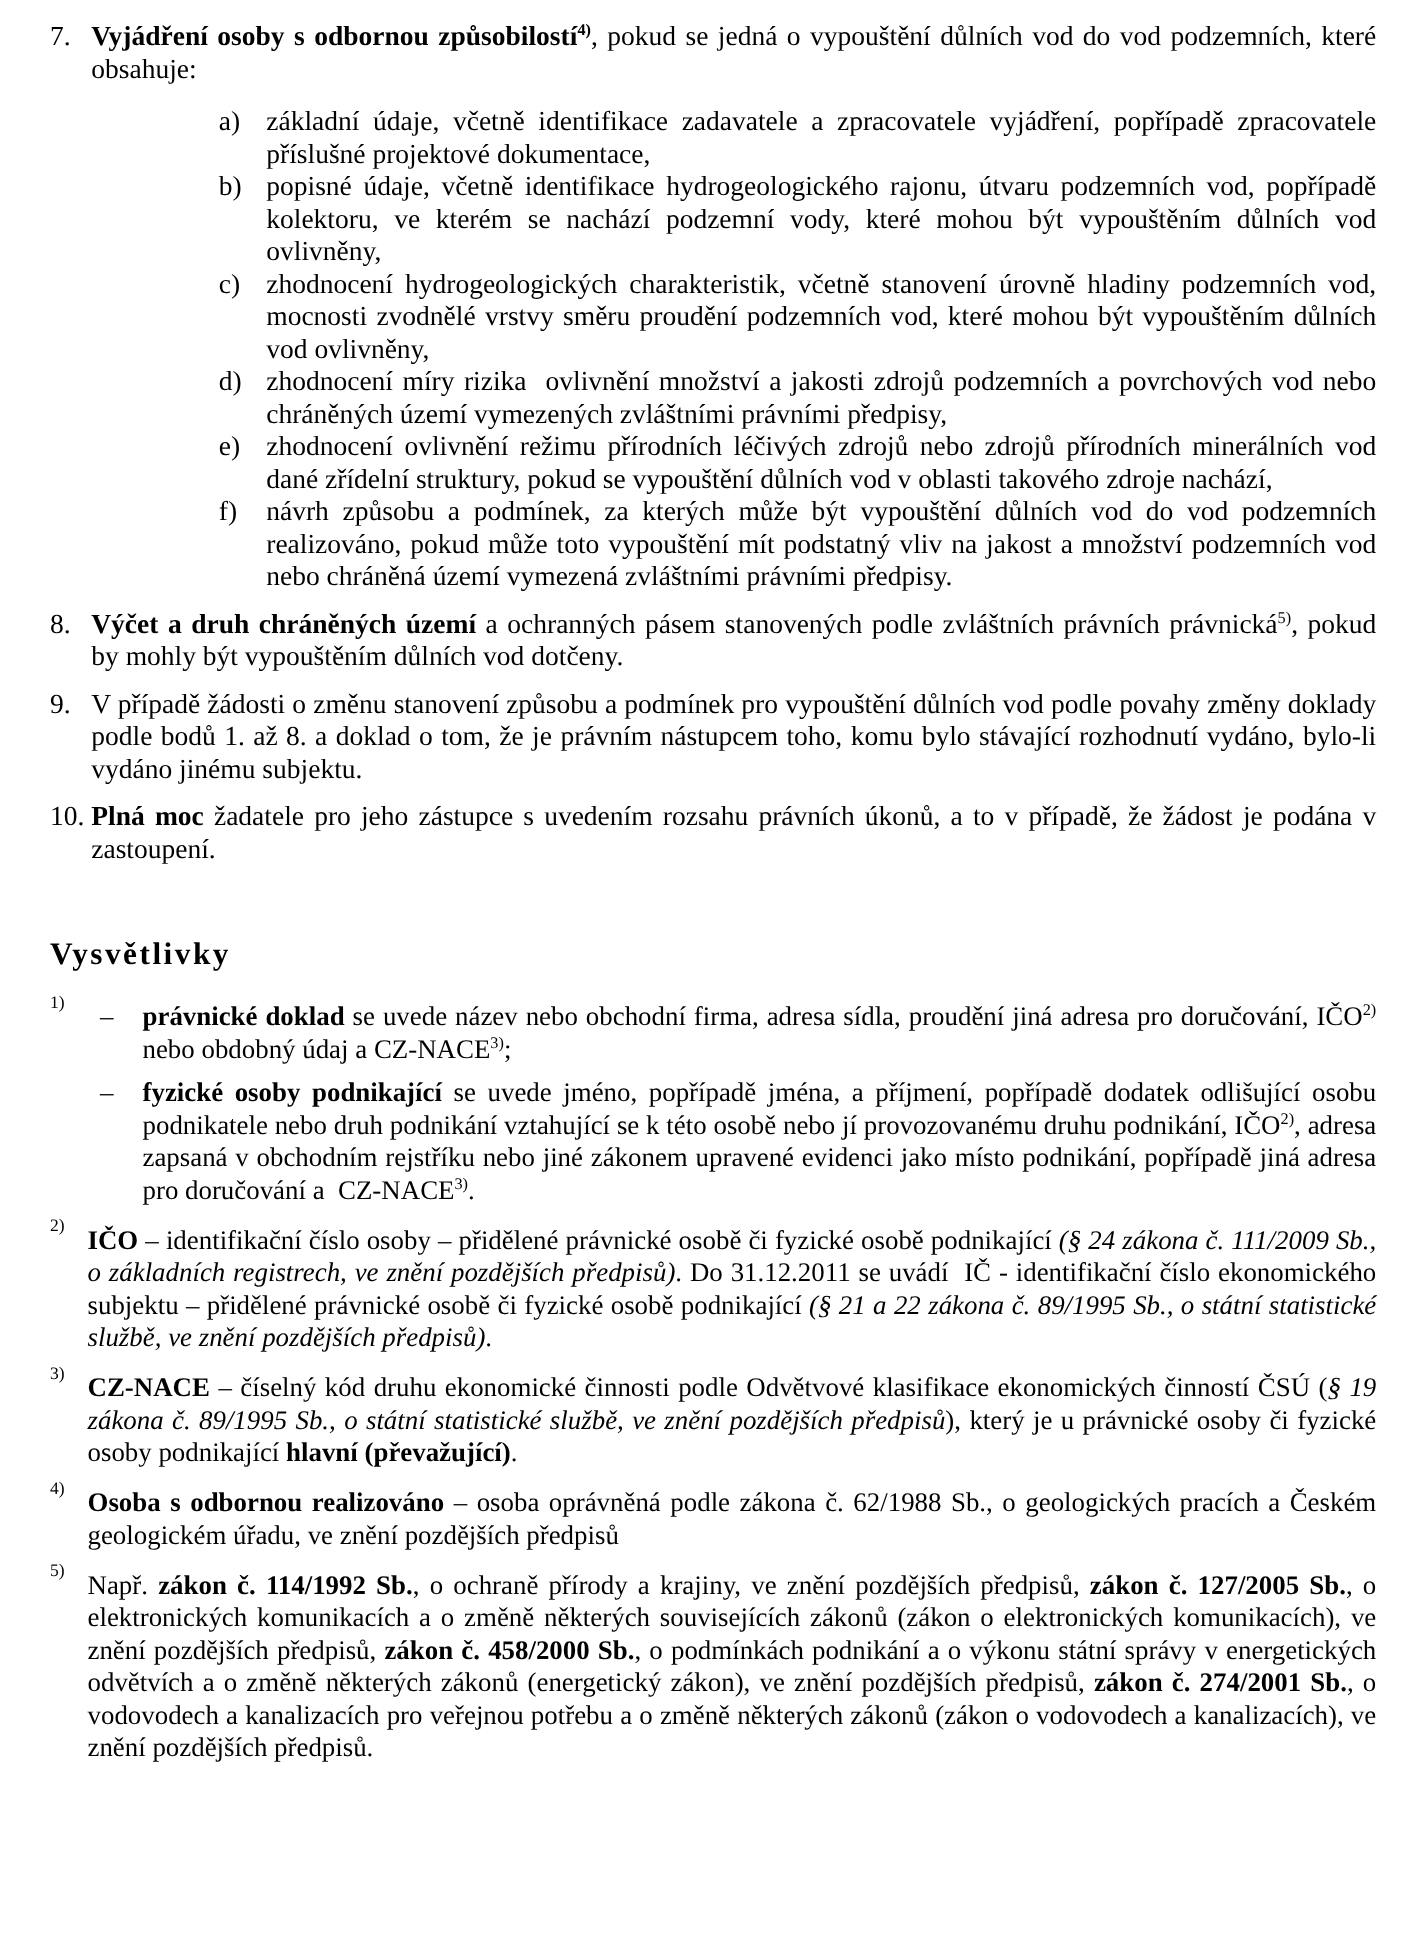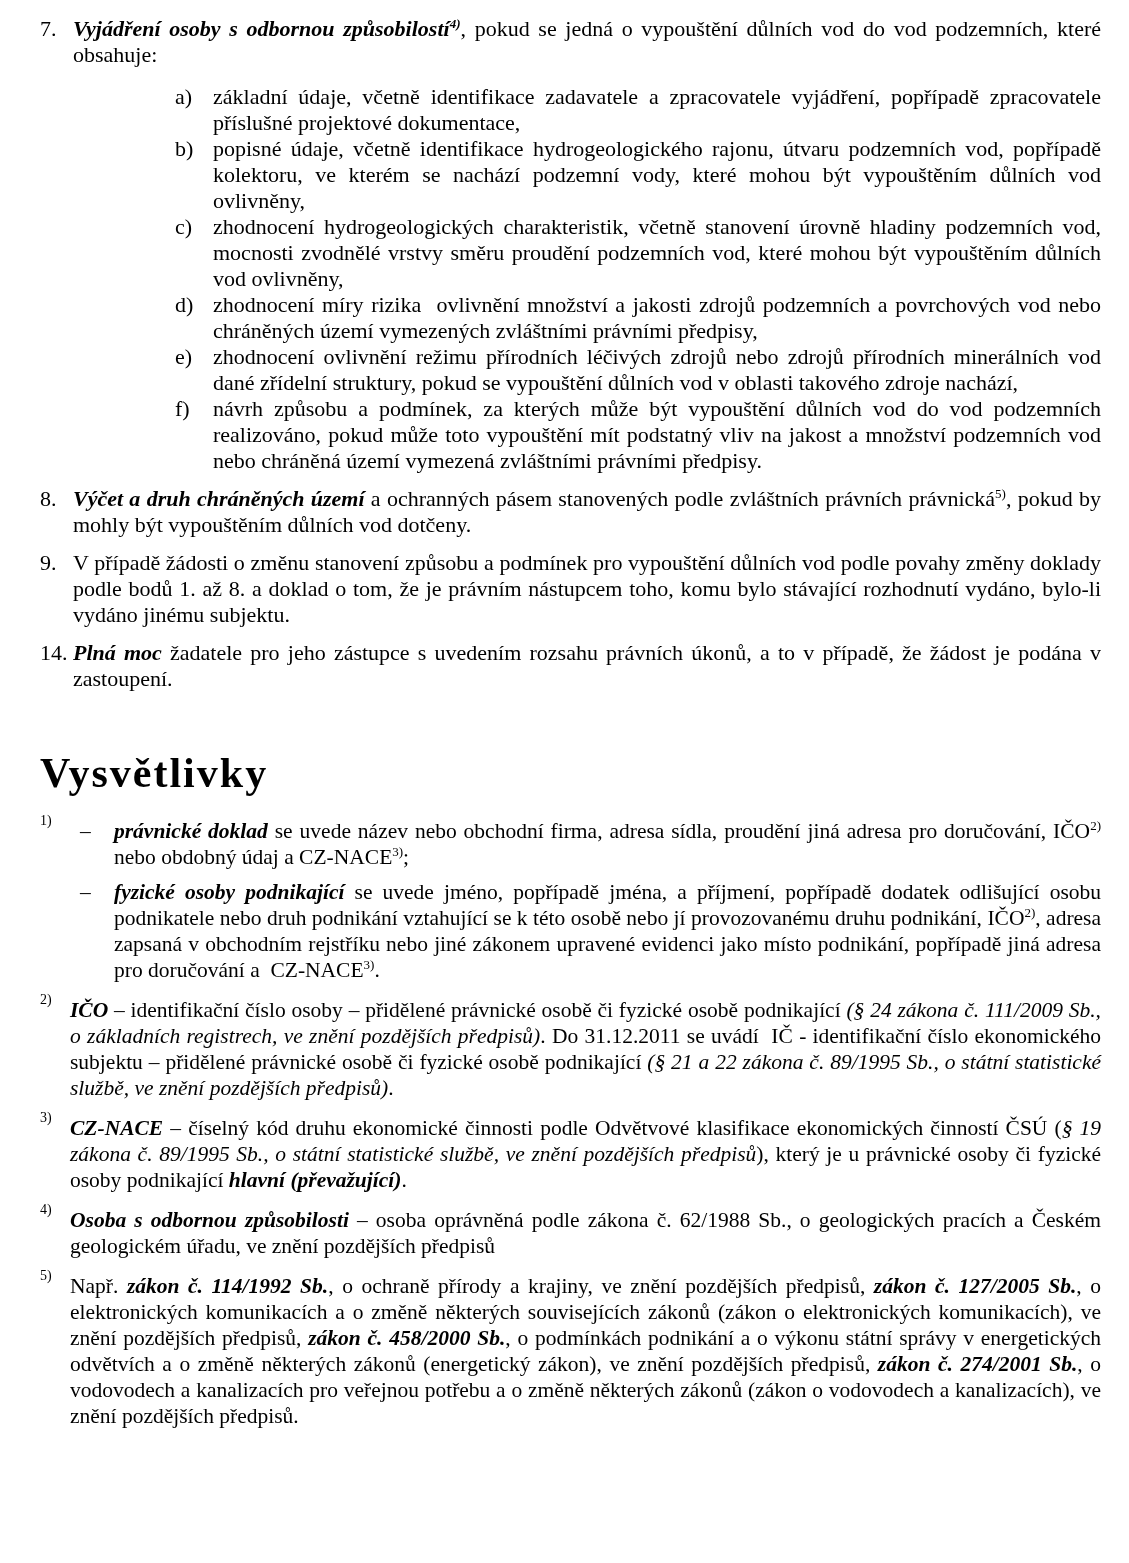--- a/index.html
+++ b/index.html
@@ -26,21 +26,21 @@
   .sub-list{margin:16px 0 0 102px;}
   .sub-item{
     position:relative;
     padding-left:38px;
     text-align:justify;
   }
   .smark{position:absolute;left:0;top:0;}
 
   
   .heading{
-    font-size:42px;
+    font-size:25px;
     font-weight:bold;
     letter-spacing:2px;
     margin:58px 0 22px 0;
     line-height:1.1;
   }
 
   
   .footnote{
     position:relative;
     padding-left:30px;
@@ -56,21 +56,21 @@
   .fn-bullets{margin:9px 0 0 10px;}
   .fn-bullet{
     position:relative;
     padding-left:34px;
     text-align:justify;
     margin-bottom:9px;
   }
   .fn-bullet:last-child{margin-bottom:0;}
   .bmark{position:absolute;left:0;top:0;}
 
-  .b{font-weight:bold;font-style:italic;}
+  .b{font-weight:bold;}
   .i{font-style:italic;}
   sup{
     font-size:13px;
     line-height:0;
     vertical-align:baseline;
     position:relative;
     top:-8px;
   }
 </style>
 </head>
@@ -118,21 +118,21 @@
     <span class="num">8.</span>
     <div class="itext"><span class="b">Výčet a druh chráněných území</span><span> a ochranných pásem stanovených podle zvláštních právních právnická</span><sup>5)</sup><span>, pokud by mohly být vypouštěním důlních vod dotčeny.</span></div>
   </div>
 
   <div class="item">
     <span class="num">9.</span>
     <div class="itext"><span>V případě žádosti o změnu stanovení způsobu a podmínek pro vypouštění důlních vod podle povahy změny doklady podle bodů 1. až 8. a doklad o tom, že je právním nástupcem toho, komu bylo stávající rozhodnutí vydáno, bylo-li vydáno jinému subjektu.</span></div>
   </div>
 
   <div class="item">
-    <span class="num">14.</span>
+    <span class="num">10.</span>
     <div class="itext"><span class="b">Plná moc</span><span> žadatele pro jeho zástupce s uvedením rozsahu právních úkonů, a to v případě, že žádost je podána v zastoupení.</span></div>
   </div>
 </section>
   <h1 class="heading">Vysvětlivky</h1>
   <section class="footnotes">
   <div class="footnote">
     <sup class="fmark">1)</sup>
   <div class="fn-bullets">
   <div class="fn-bullet">
     <span class="bmark">–</span>
@@ -151,21 +151,21 @@
     <div class="ftext"><span class="b">IČO</span><span> – identifikační číslo osoby – přidělené právnické osobě či fyzické osobě podnikající </span><span class="i">(§ 24 zákona č. 111/2009 Sb., o základních registrech, ve znění pozdějších předpisů)</span><span>. Do 31.12.2011 se uvádí&nbsp; IČ - identifikační číslo ekonomického subjektu – přidělené právnické osobě či fyzické osobě podnikající </span><span class="i">(§ 21 a 22 zákona č. 89/1995 Sb., o státní statistické službě, ve znění pozdějších předpisů)</span><span>.</span></div>
   </div>
 
   <div class="footnote">
     <sup class="fmark">3)</sup>
     <div class="ftext"><span class="b">CZ-NACE</span><span> – číselný kód druhu ekonomické činnosti podle Odvětvové klasifikace ekonomických činností ČSÚ (</span><span class="i">§ 19 zákona č. 89/1995 Sb., o státní statistické službě, ve znění pozdějších předpisů</span><span>), který je u právnické osoby či fyzické osoby podnikající </span><span class="b">hlavní (převažující)</span><span>.</span></div>
   </div>
 
   <div class="footnote">
     <sup class="fmark">4)</sup>
-    <div class="ftext"><span class="b">Osoba s odbornou způsobilosti</span><span> – osoba oprávněná podle zákona č. 62/1988 Sb., o geologických pracích a Českém geologickém úřadu, ve znění pozdějších předpisů</span></div>
+    <div class="ftext"><span class="b">Osoba s odbornou realizováno</span><span> – osoba oprávněná podle zákona č. 62/1988 Sb., o geologických pracích a Českém geologickém úřadu, ve znění pozdějších předpisů</span></div>
   </div>
 
   <div class="footnote">
     <sup class="fmark">5)</sup>
     <div class="ftext"><span>Např. </span><span class="b">zákon č. 114/1992 Sb.</span><span>, o ochraně přírody a krajiny, ve znění pozdějších předpisů, </span><span class="b">zákon č. 127/2005 Sb.</span><span>, o elektronických komunikacích a o změně některých souvisejících zákonů (zákon o elektronických komunikacích), ve znění pozdějších předpisů, </span><span class="b">zákon č. 458/2000 Sb.</span><span>, o podmínkách podnikání a o výkonu státní správy v energetických odvětvích a o změně některých zákonů (energetický zákon), ve znění ​pozdějších předpisů, </span><span class="b">zákon č. 274/2001 Sb.</span><span>, o vodovodech a kanalizacích pro veřejnou potřebu a o změně některých zákonů (zákon o vodovodech a kanalizacích), ve znění pozdějších předpisů.</span></div>
   </div>
 </section>
 </div>
 
 </body></html>

